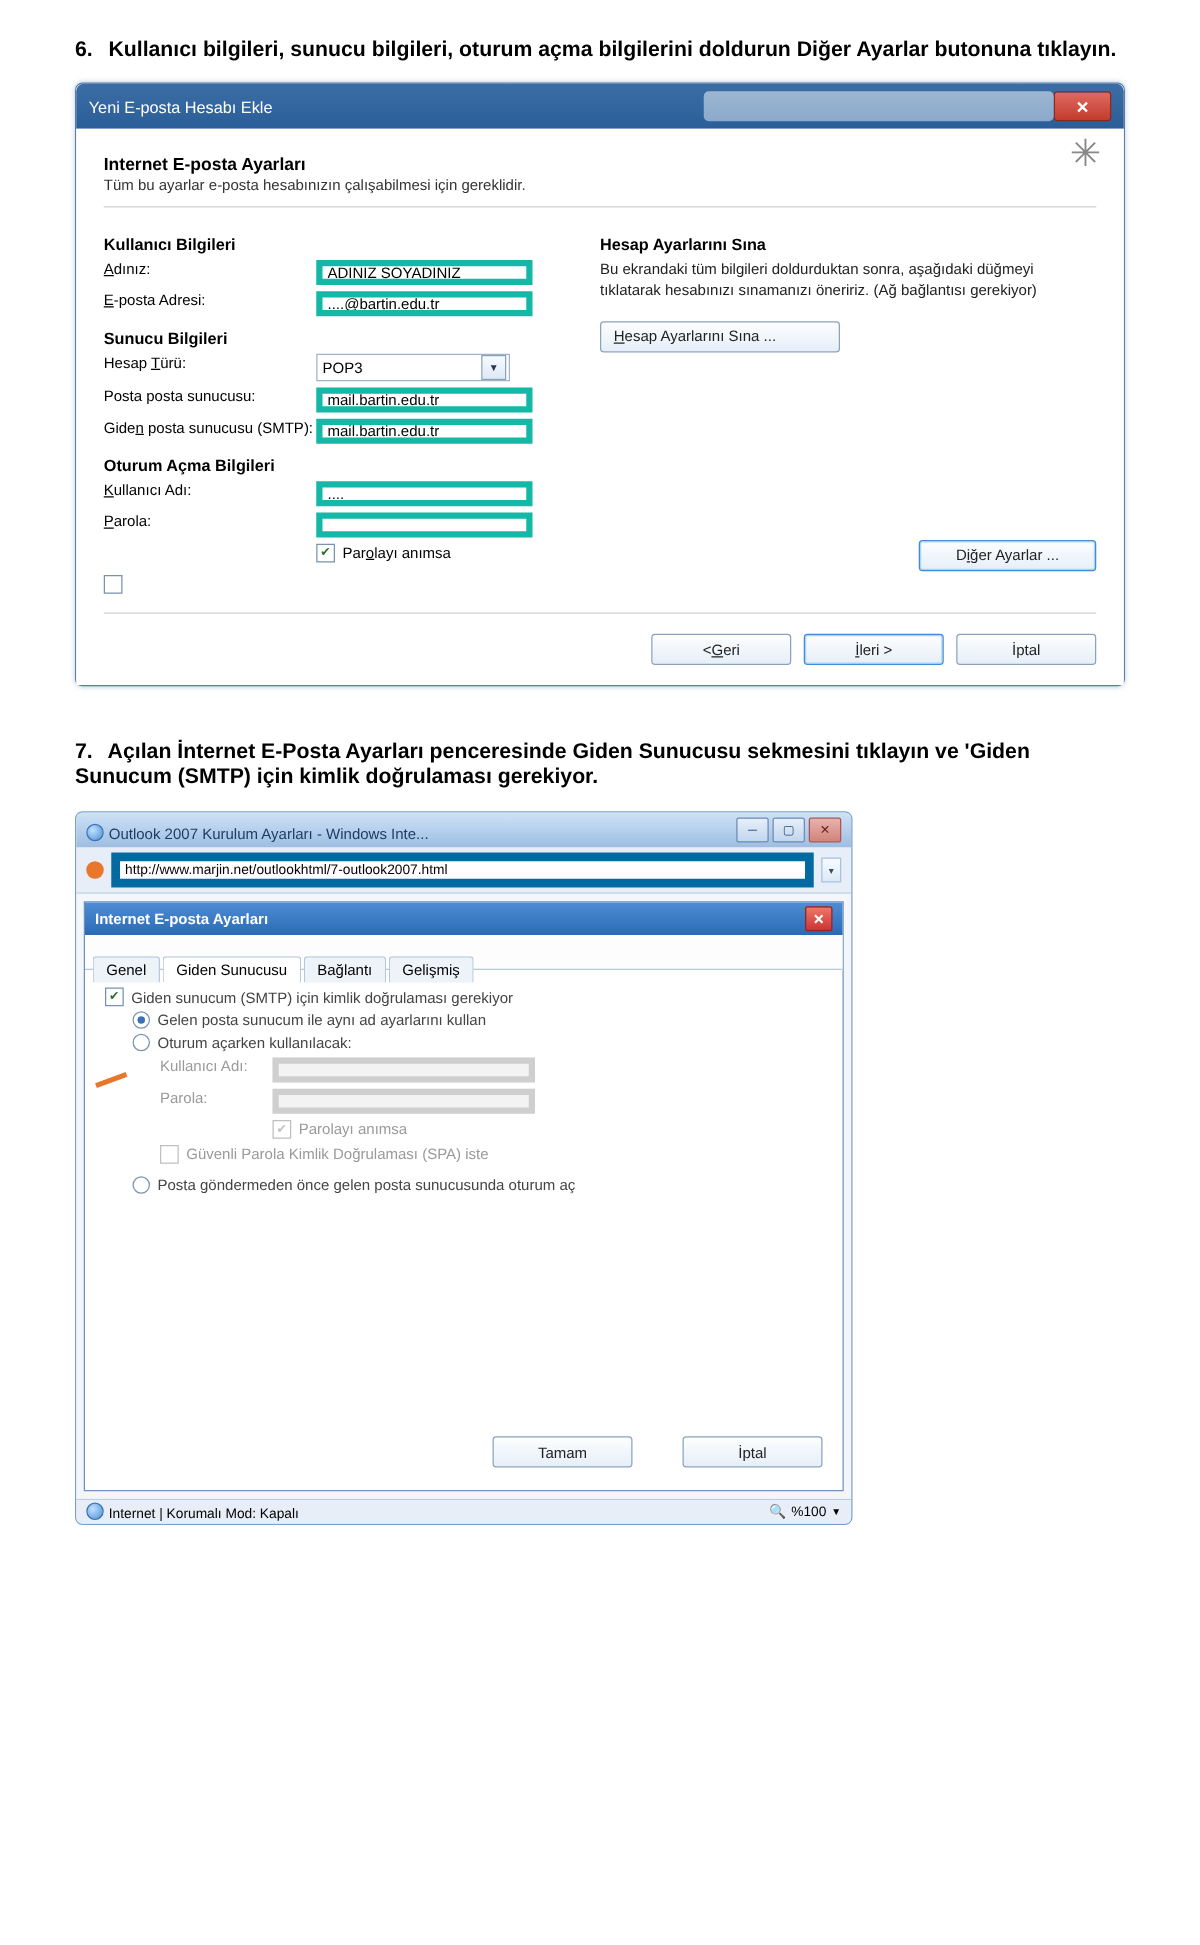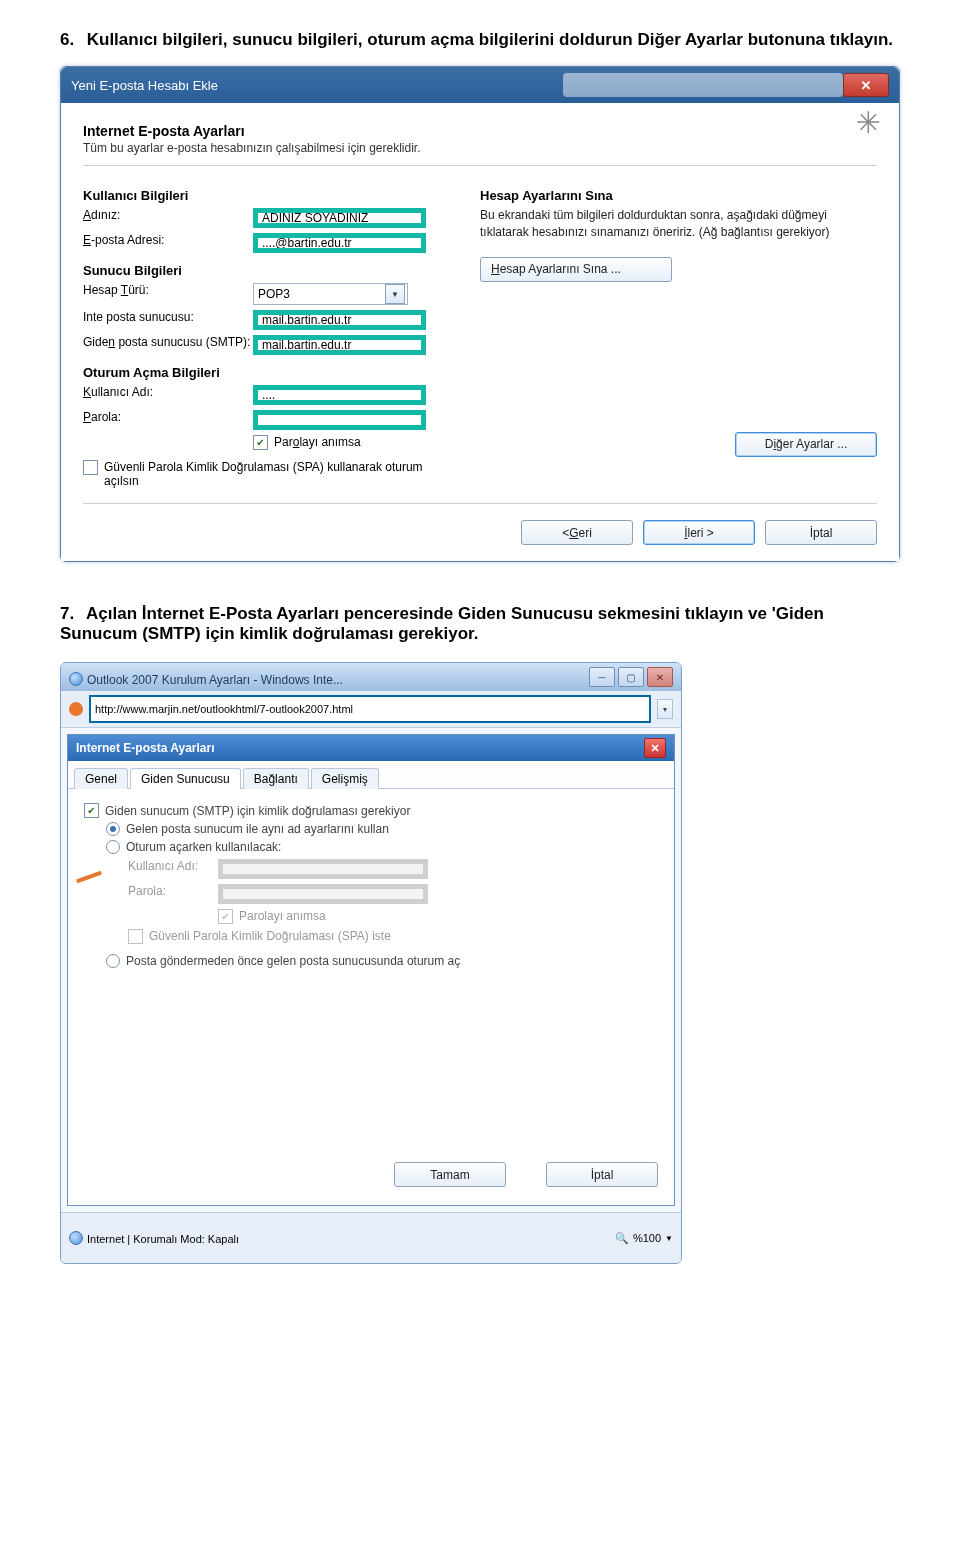--- a/index.html
+++ b/index.html
@@ -26,38 +26,38 @@
 .chk{width:13px;height:13px;border:1px solid #7893af;display:inline-flex;align-items:center;justify-content:center;margin-right:6px;font-size:10px;color:#2a6d2a;line-height:1;background:#fff;flex-shrink:0}
 .right-desc{font-size:12px;color:#222;line-height:1.4}
 .btn{display:inline-flex;align-items:center;justify-content:center;min-width:90px;height:23px;padding:0 10px;border:1px solid #8aa2bb;border-radius:3px;background:linear-gradient(#fdfefe,#e6eef8);font-size:12px;color:#222}
 .btn-focus{border:1px solid #3f8dd6;box-shadow:inset 0 0 0 1px #aed4f4}
 .click-cursor{position:absolute;top:38px;right:18px;font-size:30px;color:#888}
 .footer{display:flex;justify-content:flex-end;gap:10px;margin-top:16px}
 
 .ie-win{width:620px;border:1px solid #7da0c9;border-radius:6px;margin:18px 0 0 0;overflow:hidden;background:#f0f4fa}
 .ie-title{background:linear-gradient(#cfe2f7,#9dbde1);padding:4px 8px;display:flex;align-items:flex-end;justify-content:space-between;font-size:12px;color:#1b3b5f}
 .ie-bar{background:#e7eef8;padding:4px 8px;font-size:12px;border-bottom:1px solid #b9cde3;display:flex;align-items:center;gap:6px}
-.ie-url{flex:1;border:2px solid #0369a1;background:#fff;height:28px;padding:1px 4px;font-size:11px;display:flex;align-items:center;box-sizing:border-box}
+.ie-url{flex:1;border:7px solid #0369a1;background:#fff;height:28px;padding:1px 4px;font-size:11px;display:flex;align-items:center;box-sizing:border-box}
 .ie-body{padding:6px;background:#f3f6fb}
 .inner-win{border:1px solid #6e91be;background:#fff}
 .inner-title{background:linear-gradient(#4f8ed6,#2a69b4);color:#fff;padding:3px 8px;font-size:12px;font-weight:bold;display:flex;justify-content:space-between;align-items:center}
 .red-close{width:20px;height:18px;background:linear-gradient(#e76,#c33);border:1px solid #922;border-radius:2px;display:flex;align-items:center;justify-content:center;color:#fff;font-size:11px;font-weight:bold}
 .tabs{display:flex;border-bottom:1px solid #b8c8dc;padding:6px 6px 0 6px;gap:2px;background:#fdfdfd;font-size:12px}
-.tab{padding:3px 10px;border:1px solid #b8c8dc;border-bottom:none;background:#eef3f9;border-radius:3px 3px 0 0;position:relative;top:1px}
+.tab{padding:3px 10px;border:1px solid #b8c8dc;border-bottom:none;background:#eef3f9;border-radius:3px 3px 0 0;position:relative;top:11px}
 .tab.active{background:#fff;font-weight:normal}
 .tab-body{padding:10px 16px 8px 16px;font-size:12px;color:#444}
 .option{display:flex;align-items:center;margin:4px 0}
 .radio{width:12px;height:12px;border:1px solid #7893af;border-radius:50%;margin-right:6px;display:inline-flex;align-items:center;justify-content:center;background:#fff;flex-shrink:0}
 .radio .dot{width:6px;height:6px;border-radius:50%;background:#3a72b5}
 .sub-opts{margin-left:22px}
 .gray{color:#9a9a9a}
 .gray .finput{background:#f3f3f3;border-color:#cfcfcf}
 .gray .chk{border-color:#c0c0c0;color:#c0c0c0}
 .orange-arrow{position:absolute;left:8px;top:86px;width:26px;height:4px;background:#e8762b;transform:rotate(-20deg)}
-.ie-status{background:#e7eef8;border-top:1px solid #b9cde3;padding:18px 8px;font-size:11px;display:flex;justify-content:space-between;align-items:center}
+.ie-status{background:#e7eef8;border-top:1px solid #b9cde3;padding:2px 8px;font-size:11px;display:flex;justify-content:space-between;align-items:center}
 .zoom{display:flex;align-items:center;gap:4px}
 .ie-ctrl{display:flex;gap:3px}
 .sq{width:24px;height:18px;border:1px solid #6e8eb4;border-radius:2px;background:linear-gradient(#e7effa,#c1d6ee);display:flex;align-items:center;justify-content:center;font-size:10px;color:#274d7a}
 .sq.red{background:linear-gradient(#e8b2ae,#d2837c);border-color:#a9564e;color:#6b1e16}
 .globe{display:inline-block;width:12px;height:12px;border:1px solid #3a72b5;border-radius:50%;background:radial-gradient(circle at 35% 35%,#bfe0ff,#4d8fd4);margin-right:4px;vertical-align:-2px}
 .tiny-dd{width:14px;height:18px;border:1px solid #aac1db;background:linear-gradient(#f7fbff,#dde9f6);display:flex;align-items:center;justify-content:center;font-size:8px;color:#446}
 .dlg-footer{display:flex;justify-content:flex-end;gap:40px;padding:20px 0 10px 0}
 </style>
 </head>
 <body>
@@ -100,21 +100,21 @@
           <div class="subhead">Sunucu Bilgileri</div>
 
           <div class="frow">
             <div class="flabel"><span>Hesap </span><span class="u">T</span><span>ürü:</span></div>
             <div class="fselect">
               <span>POP3</span>
               <span class="dd-btn">▼</span>
             </div>
           </div>
           <div class="frow">
-            <div class="flabel">Inte posta sunucusu:</div>
+            <div class="flabel">Posta posta sunucusu:</div>
             <input class="finput" value="mail.bartin.edu.tr" style="">
           </div>
           <div class="frow">
             <div class="flabel"><span>Gide</span><span class="u">n</span><span> posta sunucusu (SMTP):</span></div>
             <input class="finput" value="mail.bartin.edu.tr" style="">
           </div>
 
           <div class="subhead">Oturum Açma Bilgileri</div>
           <div class="frow">
             <div class="flabel"><span class="u">K</span><span>ullanıcı Adı:</span></div>
@@ -123,21 +123,20 @@
           <div class="frow">
             <div class="flabel"><span class="u">P</span><span>arola:</span></div>
             <input class="finput" type="password" value="" style="">
           </div>
           <div class="frow" style="margin-left:170px">
             <span class="chk">✔</span>
             <span><span>Par</span><span class="u">o</span><span>layı anımsa</span></span>
           </div>
           <div class="frow" style="align-items:flex-start;margin-top:10px">
             <span class="chk"></span>
-            <span style="max-width:320px">Güvenli Parola Kimlik Doğrulaması (SPA) kullanarak oturum açılsın</span>
           </div>
         </div>
 
         <div class="col">
           <div class="subhead">Hesap Ayarlarını Sına</div>
           <div class="right-desc">Bu ekrandaki tüm bilgileri doldurduktan sonra, aşağıdaki düğmeyi tıklatarak hesabınızı sınamanızı öneririz. (Ağ bağlantısı gerekiyor)</div>
           <div style="margin-top:16px">
             <span class="btn" style="min-width:170px;justify-content:flex-start">
                 <span class="u">H</span>
                 <span>esap Ayarlarını Sına ...</span>

